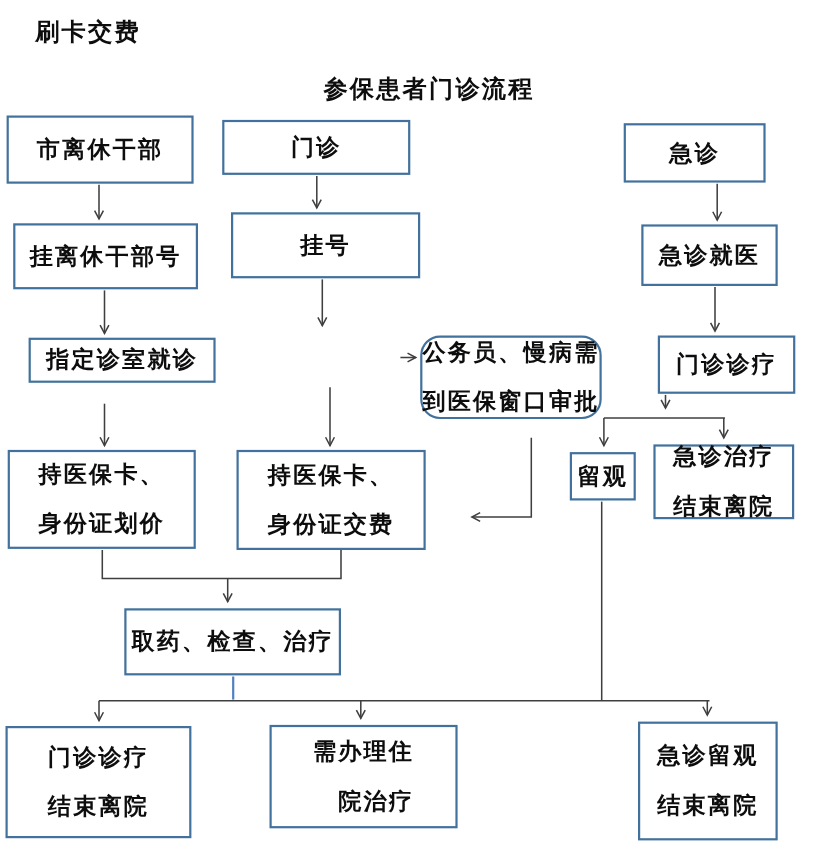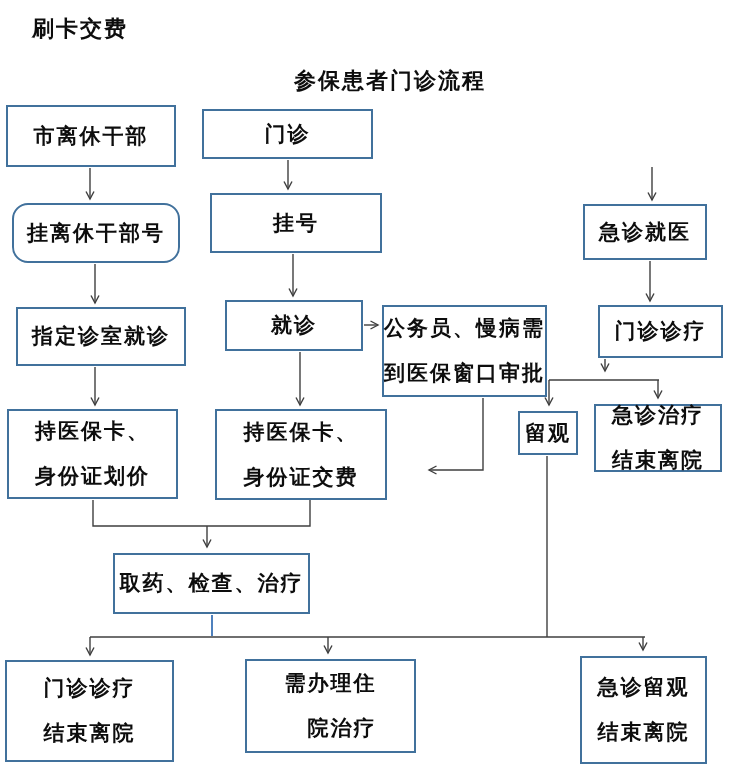--- a/index.html
+++ b/index.html
@@ -52,26 +52,26 @@
     font-size: 21px;
     font-weight: bold;
     letter-spacing: 2px;
     line-height: 45px;
     white-space: pre-line;
   }
   
   .b-city-retired      { left:   6px; top: 105px; width: 170px; height:  62px; }
   .b-outpatient        { left: 202px; top: 109px; width: 171px; height:  50px; }
   .b-emergency         { left: 567px; top: 112px; width: 129px; height:  54px; }
-  .b-reg-retired       { left:  12px; top: 203px; width: 168px; height:  60px; border-radius: 16px; }
+  .b-reg-retired       { left:  12px; top: 203px; width: 168px; height:  60px; }
   .b-register          { left: 210px; top: 193px; width: 172px; height:  60px; }
   .b-emerg-visit       { left: 583px; top: 204px; width: 124px; height:  56px; }
-  .b-designated        { left:  16px; top: 307px; width: 170px; height:  59px; }
+  .b-designated        { left:  26px; top: 307px; width: 170px; height:  41px; }
   .b-consult           { left: 225px; top: 300px; width: 138px; height:  51px; }
-  .b-civil-servant     { left: 382px; top: 305px; width: 165px; height:  92px; }
+  .b-civil-servant     { left: 382px; top: 305px; width: 165px; height:  76px; border-radius: 18px; }
   .b-swipe-pay         { left: 598px; top: 305px; width: 125px; height:  53px; }
   .b-card-pricing      { left:   7px; top: 409px; width: 171px; height:  90px; }
   .b-card-pay          { left: 215px; top: 409px; width: 172px; height:  91px; }
   .b-observation       { left: 518px; top: 411px; width:  60px; height:  44px; }
   .b-emerg-treat       { left: 594px; top: 404px; width: 128px; height:  68px; }
   .b-medicine          { left: 113px; top: 553px; width: 197px; height:  61px; }
   .b-outp-discharge    { left:   5px; top: 660px; width: 169px; height: 102px; }
   .b-hospitalize       { left: 245px; top: 659px; width: 171px; height:  94px; }
   .b-emobs-discharge   { left: 580px; top: 656px; width: 127px; height:  108px; }
 
@@ -135,25 +135,25 @@
     <line class="blue-line" x1="212" y1="615" x2="212" y2="636"></line>
     <path class="arrow-line" d="M90,637 H645"></path>
     <line class="arrow-line" x1="90" y1="637" x2="90" y2="655" marker-end="url(#ah)"></line>
     <line class="arrow-line" x1="328" y1="637" x2="328" y2="653" marker-end="url(#ah)"></line>
     <line class="arrow-line" x1="643" y1="637" x2="643" y2="650" marker-end="url(#ah)"></line>
     <line class="arrow-line" x1="547" y1="456" x2="547" y2="637"></line>
   </svg>
 
   <div class="box b-city-retired">市离休干部</div>
   <div class="box b-outpatient">门诊</div>
+  <div class="box b-emergency">急诊</div>
   <div class="box b-reg-retired">挂离休干部号</div>
   <div class="box b-register">挂号</div>
   <div class="box b-emerg-visit">急诊就医</div>
   <div class="box b-designated">指定诊室就诊</div>
-  <div class="box b-consult">就诊</div>
   <div class="box b-civil-servant">公务员、慢病需
 到医保窗口审批</div>
   <div class="box b-swipe-pay">门诊诊疗</div>
   <div class="box b-card-pricing">持医保卡、
 身份证划价</div>
   <div class="box b-card-pay">持医保卡、
 身份证交费</div>
   <div class="box b-observation">留观</div>
   <div class="box b-emerg-treat">急诊治疗
 结束离院</div>

